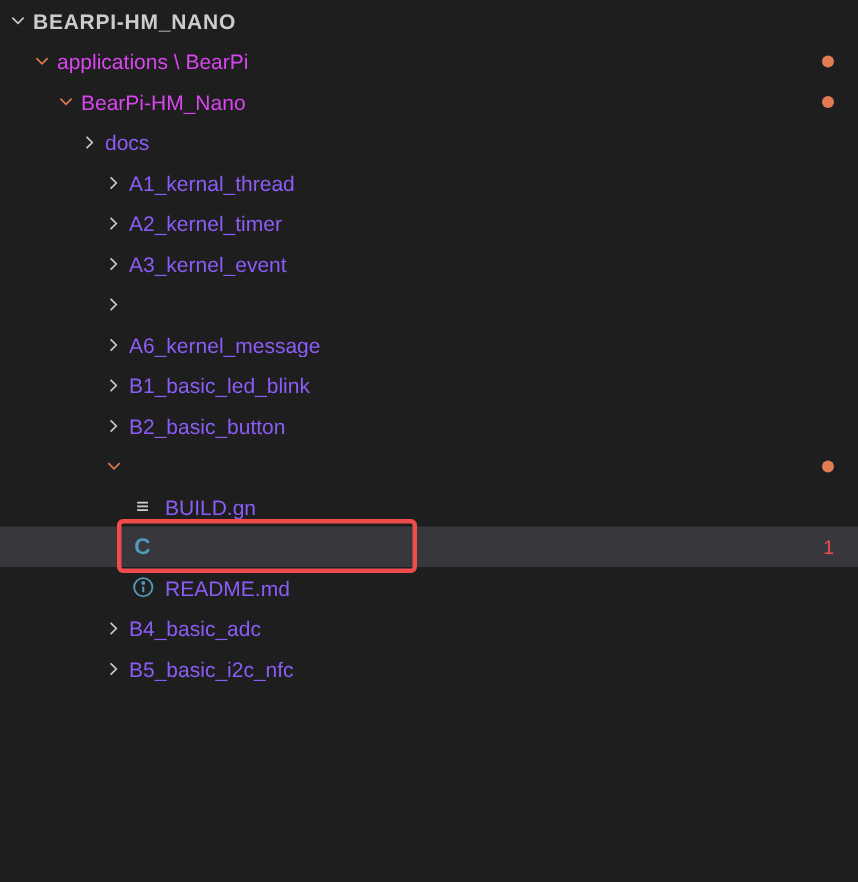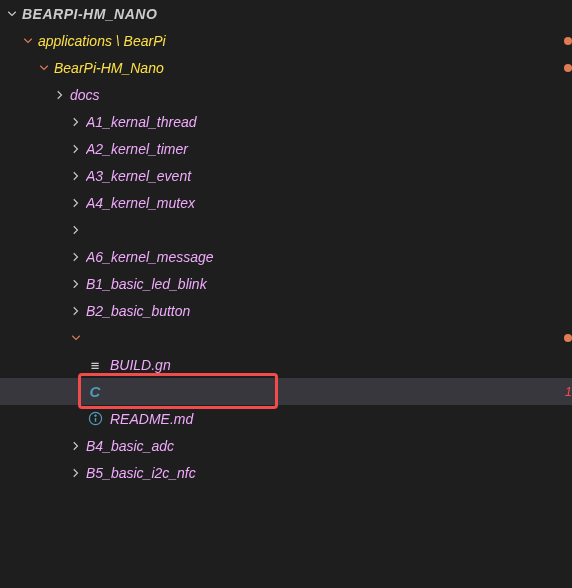--- a/index.html
+++ b/index.html
@@ -15,22 +15,21 @@
       width: 572px;
       height: 588px;
       overflow: hidden;
       user-select: none;
     }
     .tree-row {
       display: flex;
       align-items: center;
       height: 27px;
       position: relative;
-      padding-right: 0;
-      font-style: italic;
+      padding-right: 16px;
     }
     .tree-row.selected {
       background: #37373d;
     }
     .indent {
       flex-shrink: 0;
     }
     .chevron {
       width: 16px;
       height: 16px;
@@ -57,24 +56,24 @@
       flex: 1;
       white-space: nowrap;
       overflow: hidden;
       text-overflow: ellipsis;
     }
     .header-label {
       font-weight: 700;
       letter-spacing: 0.5px;
     }
     .highlighted {
-      color: #fde047;
+      color: #d946ef;
     }
     .normal {
-      color: #f0abfc;
+      color: #8b5cf6;
     }
     .modified-dot {
       width: 8px;
       height: 8px;
       background: #e07b53;
       border-radius: 50%;
       margin-left: auto;
       flex-shrink: 0;
     }
     .error-badge {
@@ -186,29 +185,20 @@
     </span>
     <span class="label normal">A3_kernel_event</span>
   </div>
       <div class="tree-row">
     <span class="indent" style="width:68px"></span>
     <span class="chevron">
       <svg viewBox="0 0 16 16" fill="none">
             <path d="M5 3l5 5-5 5" stroke="#cccccc" stroke-width="1.5"></path>
           </svg>
     </span>
-    <span class="label normal">A4_kernel_mutex</span>
-  </div>
-      <div class="tree-row">
-    <span class="indent" style="width:68px"></span>
-    <span class="chevron">
-      <svg viewBox="0 0 16 16" fill="none">
-            <path d="M5 3l5 5-5 5" stroke="#cccccc" stroke-width="1.5"></path>
-          </svg>
-    </span>
   </div>
       <div class="tree-row">
     <span class="indent" style="width:68px"></span>
     <span class="chevron">
       <svg viewBox="0 0 16 16" fill="none">
             <path d="M5 3l5 5-5 5" stroke="#cccccc" stroke-width="1.5"></path>
           </svg>
     </span>
     <span class="label normal">A6_kernel_message</span>
   </div>

